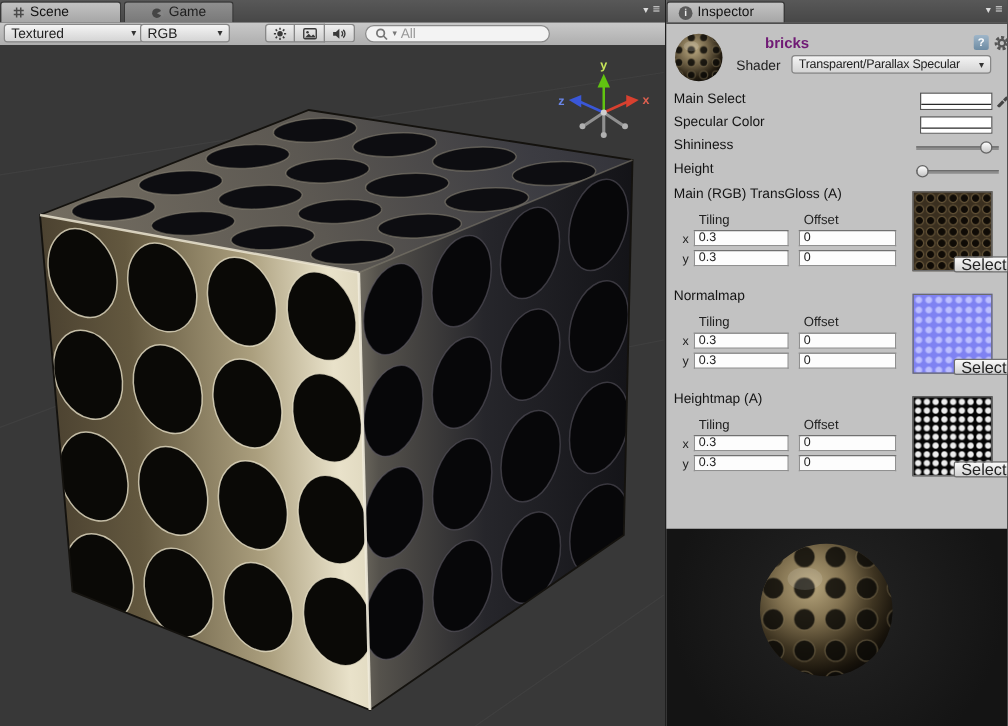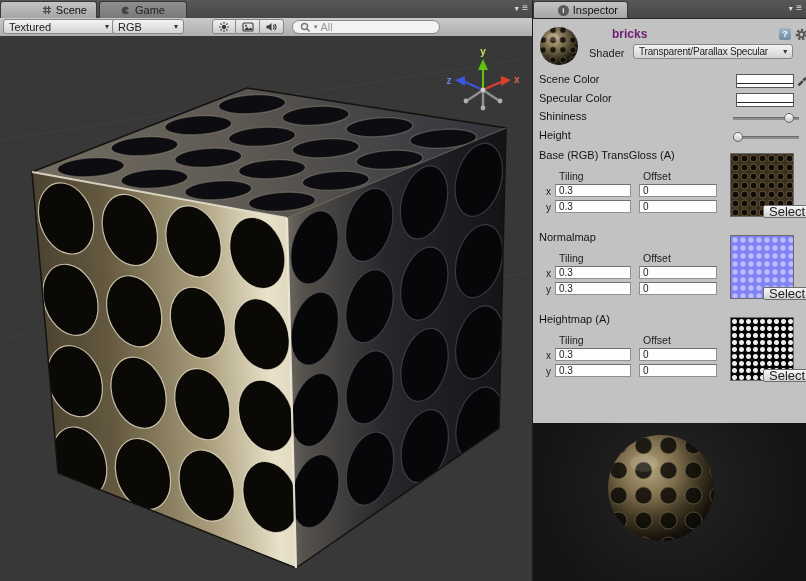--- a/index.html
+++ b/index.html
@@ -5,21 +5,21 @@
   html,body{margin:0;padding:0;background:#3c3c3c;}
   .app{position:relative;width:806px;height:581px;overflow:hidden;
        font-family:"Liberation Sans","DejaVu Sans",sans-serif;font-size:11px;
        background:#4a4a4a;user-select:none;}
   
   .tabbar{position:absolute;left:0;top:0;right:0;height:18px;
           background:linear-gradient(#585858,#474747);border-bottom:1px solid #282828;}
   .tab{position:absolute;top:1px;height:17px;display:flex;align-items:center;gap:4px;
        padding:0 9px;font-size:11px;border-radius:3px 3px 0 0;border:1px solid #383838;
        border-bottom:none;box-sizing:border-box;white-space:nowrap;}
-  .tab.active{background:linear-gradient(#c3c3c3,#a6a6a6);color:#111;justify-content:flex-end;}
+  .tab.active{background:linear-gradient(#c3c3c3,#a6a6a6);color:#111;}
   .tab.inactive{background:linear-gradient(#8f8f8f,#797979);color:#1d1d1d;padding-left:20px;}
   .pane-menu{position:absolute;right:4px;top:3px;color:#dcdcdc;cursor:pointer;
              display:flex;align-items:center;gap:2px;}
   .pane-menu .v{font-size:7px;} .pane-menu .b{font-size:10px;line-height:10px;}
   
   .scene-pane{position:absolute;left:0;top:0;width:532px;height:581px;}
   .toolbar{position:absolute;left:0;top:18px;right:0;height:18px;
            background:linear-gradient(#c9c9c9,#aeaeae);border-bottom:1px solid #666;}
   .control{position:absolute;height:15px;box-sizing:border-box;display:flex;align-items:center;
            background:linear-gradient(#f4f4f4,#d4d4d4);border:1px solid #878787;border-radius:3px;
@@ -323,21 +323,21 @@
     <div class="hdr-icon" style="left:245px;top:27px">
       <span class="help-badge">?</span>
     </div>
     <div class="hdr-icon" style="left:261px;top:27px">
       <svg width="13" height="13">
         <circle cx="6.5" cy="6.5" r="4.6" fill="none" stroke="#555" stroke-width="2.4" stroke-dasharray="2.4 1.7"></circle>
         <circle cx="6.5" cy="6.5" r="2.6" fill="none" stroke="#555" stroke-width="1.8"></circle>
       </svg>
     </div>
 
-    <span class="lbl" style="left:6px;top:73px">Scene Color</span>
+    <span class="lbl" style="left:6px;top:73px">Main Select</span>
     <div class="swatch" style="left:203px;top:74px"></div>
     <div class="hdr-icon" style="left:262px;top:73px">
       <svg width="12" height="12">
         <path d="M1.5,10.5 l4.3,-4.3 1.8,1.8 -4.3,4.3 z" fill="#444"></path>
         <path d="M6.4,5.6 l2.2,-2.2 a1.3,1.3 0 0 1 1.8,1.8 l-2.2,2.2 z" fill="#444"></path>
       </svg>
     </div>
 
     <span class="lbl" style="left:6px;top:92px">Specular Color</span>
     <div class="swatch" style="left:203px;top:93px"></div>
@@ -347,21 +347,21 @@
       <div class="slider-track"></div>
       <div class="slider-thumb" style="left: calc(85% - 5px);"></div>
     </div>
 
     <span class="lbl" style="left:6px;top:129px">Height</span>
     <div class="slider" style="left:200px;top:131px;width:66px">
       <div class="slider-track"></div>
       <div class="slider-thumb" style="left: calc(7% - 5px);"></div>
     </div>
 
-    <span class="lbl" style="left:6px;top:149px">Base (RGB) TransGloss (A)</span>
+    <span class="lbl" style="left:6px;top:149px">Main (RGB) TransGloss (A)</span>
     <span class="col-lbl" style="left:26px;top:170px">Tiling</span>
     <span class="col-lbl" style="left:110px;top:170px">Offset</span>
     <span class="axis-lbl" style="left:13px;top:186px">x</span>
     <input class="field" style="left: 22px; top: 184px; width: 76px;" readonly="" value="0.3">
     <input class="field" style="left: 106px; top: 184px; width: 78px;" readonly="" value="0">
     <span class="axis-lbl" style="left:13px;top:202px">y</span>
     <input class="field" style="left: 22px; top: 200px; width: 76px;" readonly="" value="0.3">
     <input class="field" style="left: 106px; top: 200px; width: 78px;" readonly="" value="0">
     <div class="thumb bricks" style="top:153px"></div>
     <button class="select-btn" style="left:230px;top:205px">Select</button>

